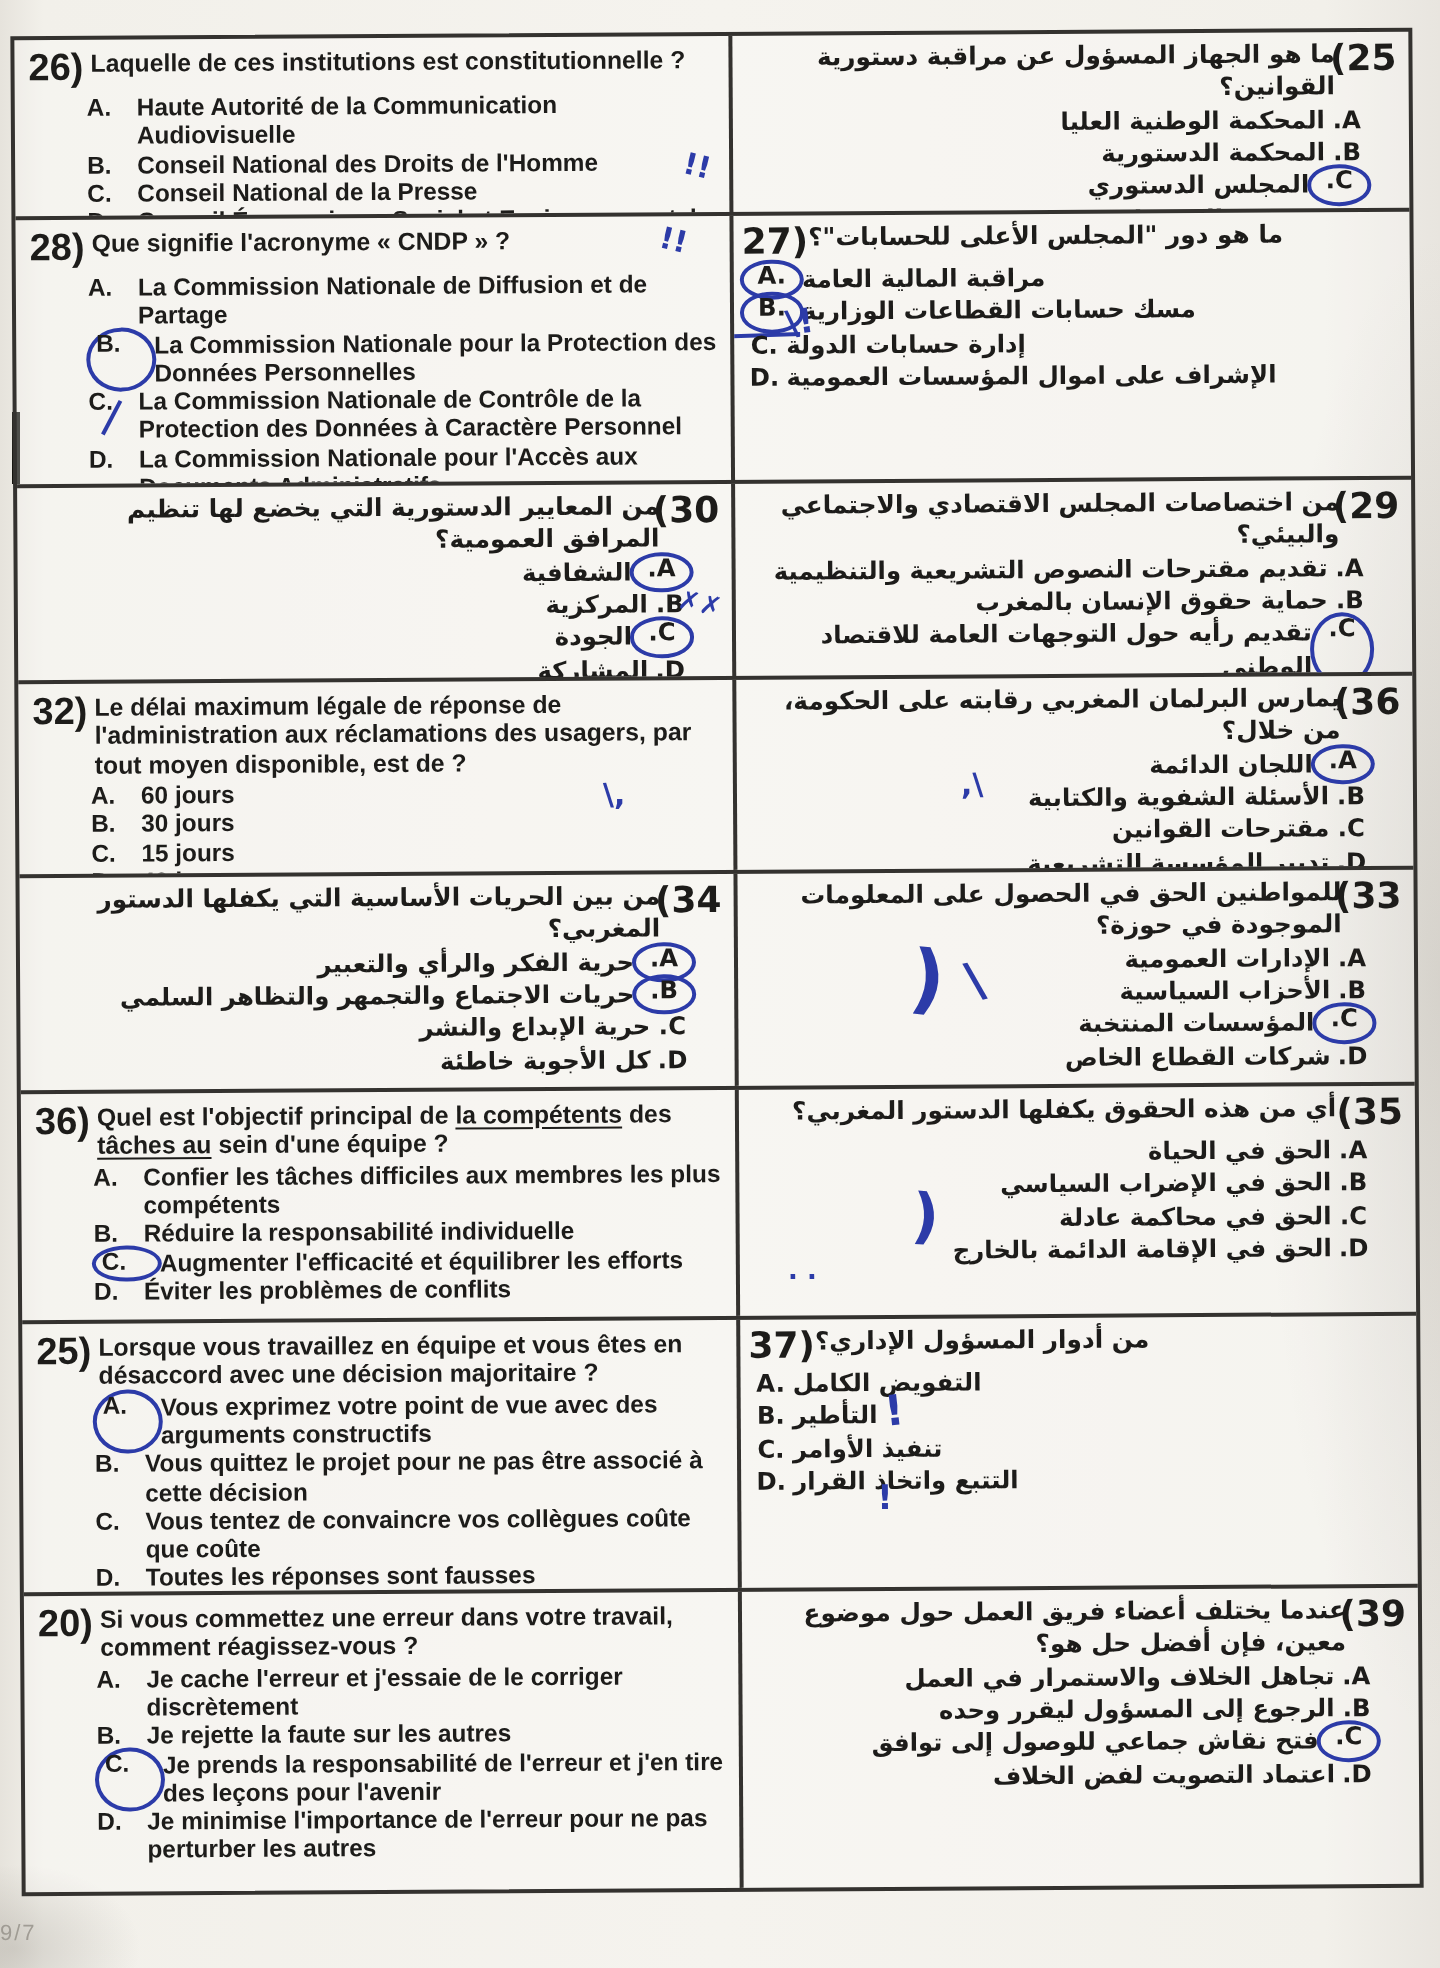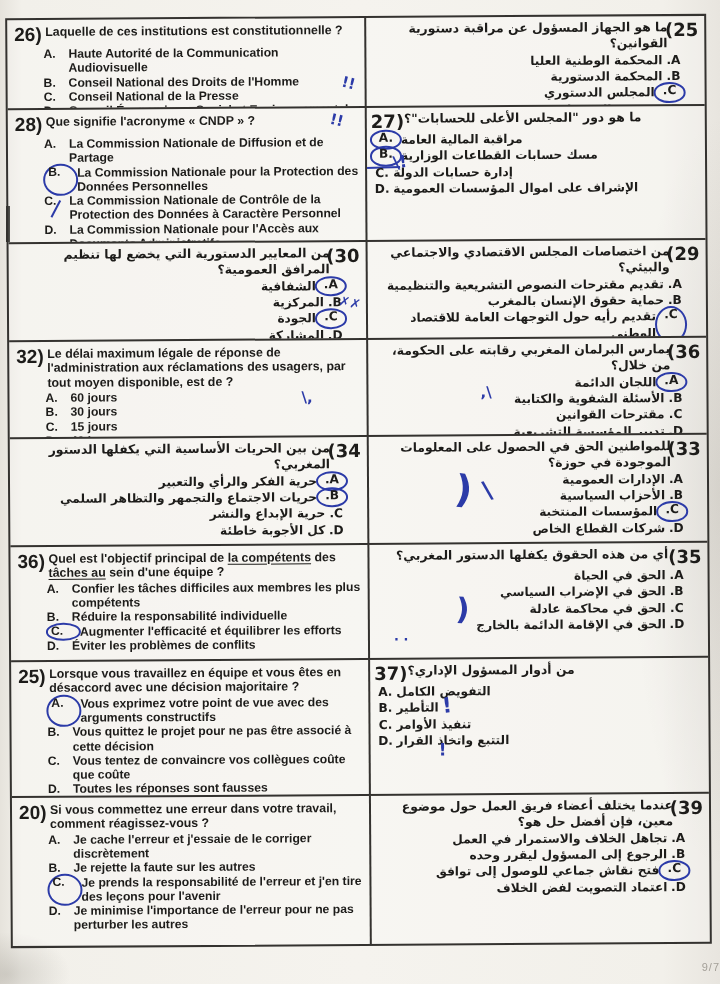--- a/index.html
+++ b/index.html
@@ -68,21 +68,21 @@
     content:"";position:absolute;left:-30px;bottom:-4px;width:58px;
     border-top:2px solid var(--ink);transform:rotate(-1.5deg);
   }
   .note{
     position:absolute;color:var(--ink);font-weight:700;
     font-family:"DejaVu Sans",sans-serif;pointer-events:none;white-space:pre;
     line-height:1;
   }
   .margin-mark{position:absolute;left:6px;top:206px;width:3.5px;height:36px;background:#15140f;}
   .page-num{
-    position:absolute;left:0;right:0;top:961px;text-align:right;
+    position:absolute;left:0;right:0;top:961px;text-align:left;
     color:#97938b;font-size:11px;letter-spacing:1px;opacity:.85;
     font-family:"Liberation Sans",sans-serif;
   }
   u{text-underline-offset:2px;}
 </style>
 </head>
 <body>
 
 <div class="paper"></div>
 <div class="margin-mark"></div>

